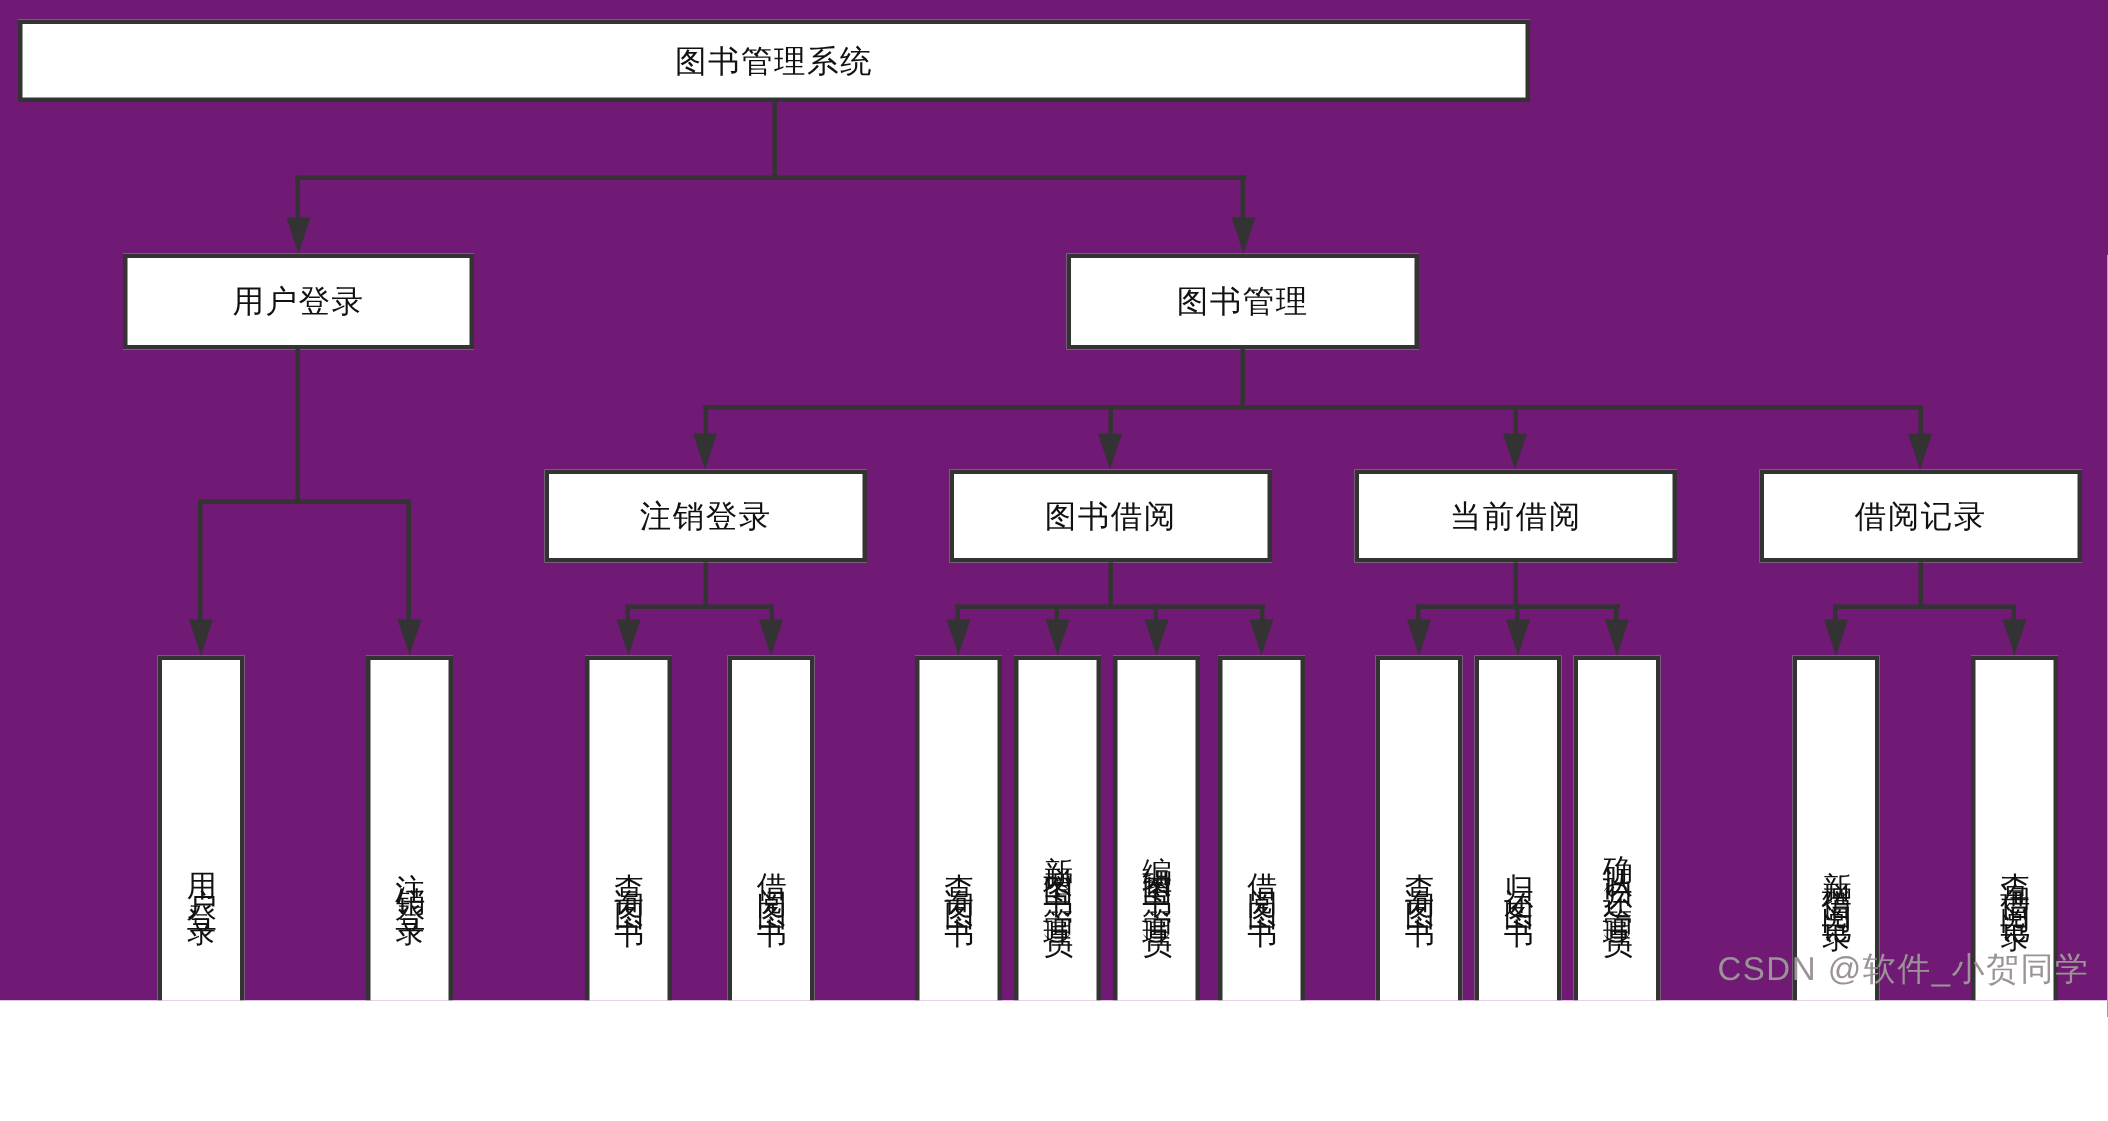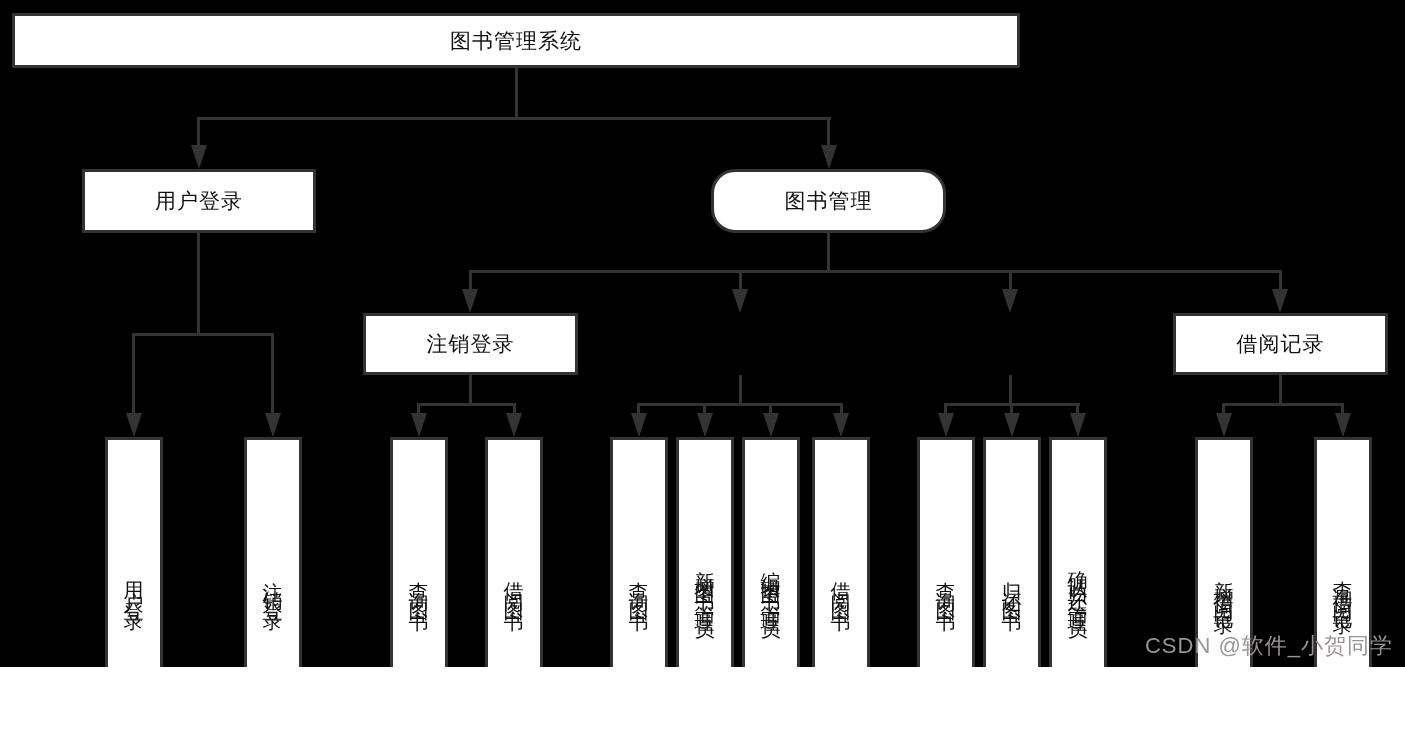--- a/index.html
+++ b/index.html
@@ -1,17 +1,17 @@
 <!DOCTYPE html>
 <html><head>
 <meta charset="utf-8">
 <style>
   html,body{margin:0;padding:0;background:#ffffff;}
   .canvas{
-    position:relative;width:1405px;height:667px;background:#000000;
+    position:relative;width:1405px;height:667px;background:#701a75;
     font-family:"Liberation Sans","DejaVu Sans",sans-serif;color:#1a1a1a;
     overflow:hidden;
     text-decoration:underline;
   }
   .hnode{
     position:absolute;box-sizing:border-box;border:3px solid #333333;background:#ffffff;
     display:flex;align-items:center;justify-content:center;
     font-size:21px;letter-spacing:1px;color:#111111;
   }
   .vnode{
@@ -42,29 +42,35 @@
 <div class="canvas">
 
   <div class="hnode" style="left:12px;top:13px;width:1008px;height:55px;">
     <span>图书管理系统</span>
   </div>
 
   <div class="hnode" style="left:82px;top:169px;width:234px;height:64px;">
     <span>用户登录</span>
   </div>
 
-  <div class="hnode" style="left:711px;top:169px;width:235px;height:64px;border-radius:24px;">
+  <div class="hnode" style="left:711px;top:169px;width:235px;height:64px;">
     <span>图书管理</span>
   </div>
 
   <div class="hnode" style="left:363px;top:313px;width:215px;height:62px;">
     <span>注销登录</span>
   </div>
 
+  <div class="hnode" style="left:633px;top:313px;width:215px;height:62px;">
+    <span>图书借阅</span>
+  </div>
 
+  <div class="hnode" style="left:903px;top:313px;width:215px;height:62px;">
+    <span>当前借阅</span>
+  </div>
 
   <div class="hnode" style="left:1173px;top:313px;width:215px;height:62px;">
     <span>借阅记录</span>
   </div>
 
   <div class="vnode" style="left:105px;top:437px;width:58px;height:298px;">
     <span>用户登录</span>
   </div>
   <div class="vnode" style="left:244px;top:437px;width:58px;height:298px;">
     <span>注销登录</span>

